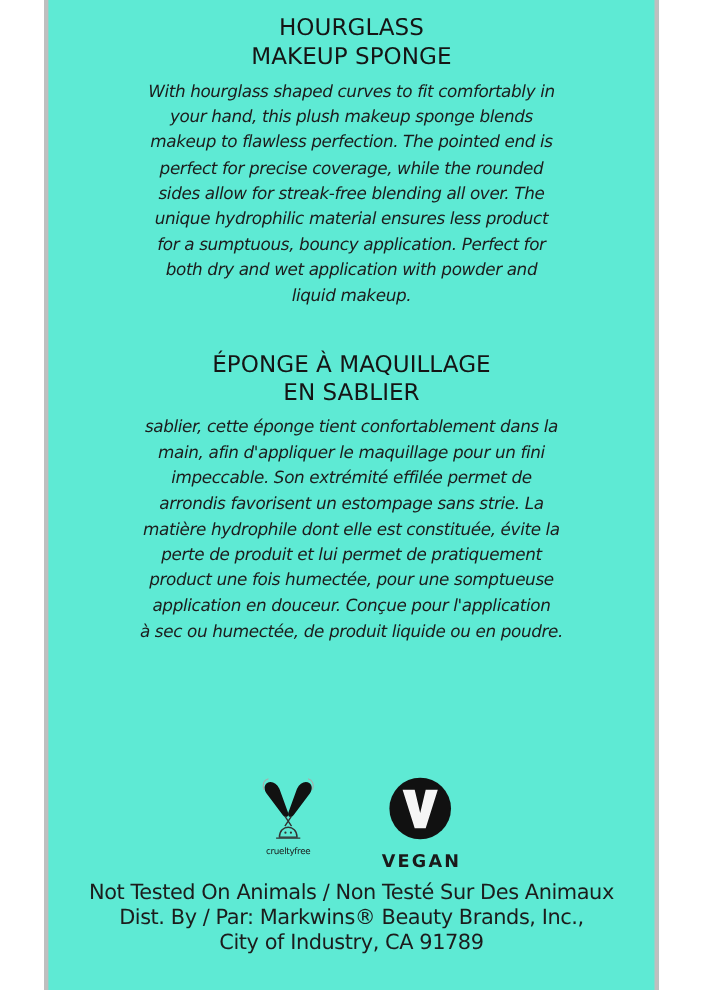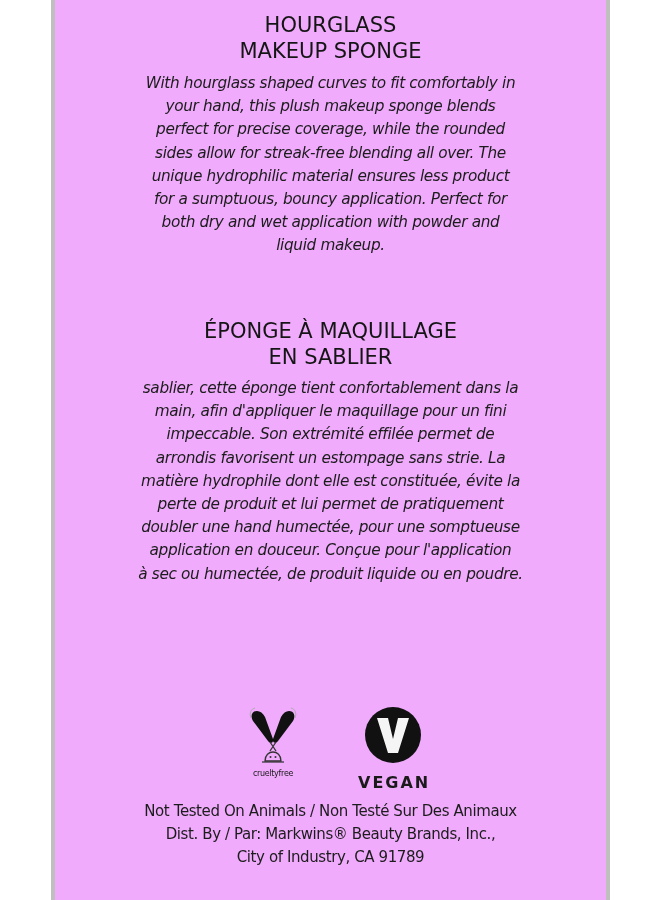--- a/index.html
+++ b/index.html
@@ -11,25 +11,25 @@
       overflow: hidden;
     }
     .page {
       position: relative;
       width: 660px;
       height: 900px;
       background: #ffffff;
     }
     .panel {
       position: absolute;
-      left: 51px;
+      left: 40px;
       top: 0;
       width: 551px;
       height: 900px;
-      background: #f0abfc;
+      background: #5eead4;
       border-left: 4px solid #bfbfbf;
       border-right: 4px solid #bfbfbf;
     }
     .content {
       position: absolute;
       left: 0;
       right: 0;
       top: 0;
       text-align: center;
       color: #1a1a1a;
@@ -78,21 +78,21 @@
     .cf-label { font-size: 8px; letter-spacing: -0.3px; margin-top: -2px; }
     .vegan-label { font-size: 16px; font-weight: bold; letter-spacing: 2px; margin-top: 4px; }
 
     .footer {
       position: absolute;
       top: 800px;
       left: 0;
       right: 0;
       text-align: center;
       font-family: "DejaVu Sans", sans-serif;
-      font-size: 15px;
+      font-size: 19px;
       line-height: 23px;
       color: #1c1c1c;
       letter-spacing: -0.4px;
     }
     .footer .line { display: block; white-space: nowrap; }
   </style>
 </head>
 <body>
 
 <div class="page">
@@ -100,41 +100,42 @@
     <div class="content">
 
       <h1 id="en-heading" class="heading">
         <span class="line">HOURGLASS</span>
         <span class="line">MAKEUP SPONGE</span>
       </h1>
 
       <p id="en-body" class="para">
         <span class="line">With hourglass shaped curves to fit comfortably in</span>
         <span class="line">your hand, this plush makeup sponge blends</span>
+        <span class="line">makeup to flawless perfection. The pointed end is</span>
         <span class="line">perfect for precise coverage, while the rounded</span>
         <span class="line">sides allow for streak-free blending all over. The</span>
         <span class="line">unique hydrophilic material ensures less product</span>
         <span class="line">for a sumptuous, bouncy application. Perfect for</span>
         <span class="line">both dry and wet application with powder and</span>
         <span class="line">liquid makeup.</span>
       </p>
 
       <h1 id="fr-heading" class="heading">
         <span class="line">ÉPONGE À MAQUILLAGE</span>
         <span class="line">EN SABLIER</span>
       </h1>
 
       <p id="fr-body" class="para">
         <span class="line">sablier, cette éponge tient confortablement dans la</span>
         <span class="line">main, afin d'appliquer le maquillage pour un fini</span>
         <span class="line">impeccable. Son extrémité effilée permet de</span>
         <span class="line">arrondis favorisent un estompage sans strie. La</span>
         <span class="line">matière hydrophile dont elle est constituée, évite la</span>
         <span class="line">perte de produit et lui permet de pratiquement</span>
-        <span class="line">doubler une hand humectée, pour une somptueuse</span>
+        <span class="line">product une fois humectée, pour une somptueuse</span>
         <span class="line">application en douceur. Conçue pour l'application</span>
         <span class="line">à sec ou humectée, de produit liquide ou en poudre.</span>
       </p>
 
       <div class="icons">
         <div id="cruelty-free-badge" class="badge">
           <svg width="50" height="62" viewBox="0 0 50 62">
 
             <path d="M9 6 C4 6 2 11 5 16 L20 36 C22 39 26 38 25 34 L17 12 C15 8 12 6 9 6 Z" fill="#111"></path>
 

